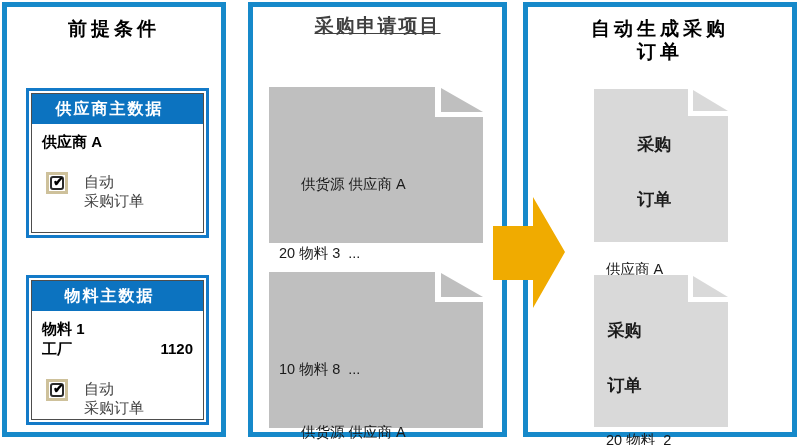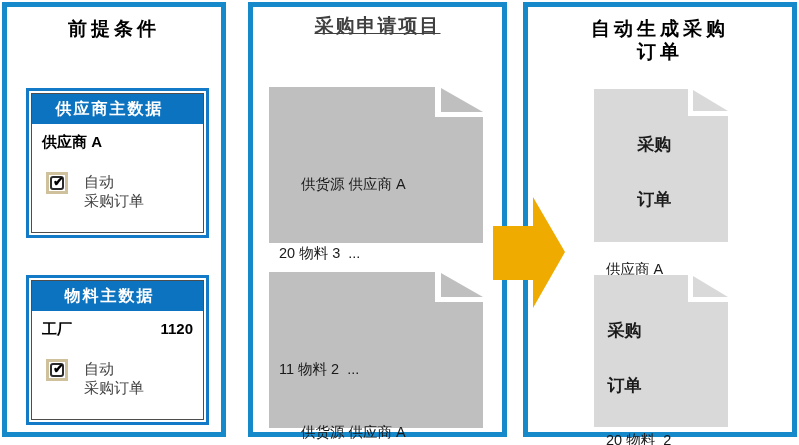--- a/index.html
+++ b/index.html
@@ -111,20 +111,24 @@
           </div>
         </div>
       </div>
     </div>
 
     <div class="master-box" id="material-box">
       <div class="mb-inner">
         <div class="mb-header">物料主数据</div>
         <div class="mb-body">
           <div class="kv-row">
+            <span>物料 1</span>
+            <span></span>
+          </div>
+          <div class="kv-row">
             <span>工厂</span>
             <span>1120</span>
           </div>
           <div class="cb-block">
             <span class="cb-outer">
               <span class="cb-inner">
                 <span class="cb-check">✔</span>
               </span>
             </span>
             <span class="cb-label">
@@ -147,21 +151,21 @@
         <div class="req-line indent">供货源 供应商 A</div>
         <div class="req-line gap">20 物料 3  ...</div>
         <div class="req-line indent">供货源 供应商 B</div>
       </div>
     </div>
 
     <div class="doc doc-req" id="req-doc-2">
       <div class="fold-notch"></div>
       <div class="fold-flap"></div>
       <div class="req-lines">
-        <div class="req-line">11 物料 2  ...</div>
+        <div class="req-line">10 物料 8  ...</div>
         <div class="req-line indent">供货源 供应商 A</div>
         
         
       </div>
     </div>
   </div>
 
   <div class="panel" id="panel-right">
     <div class="panel-title">
       <div>自动生成采购</div>

